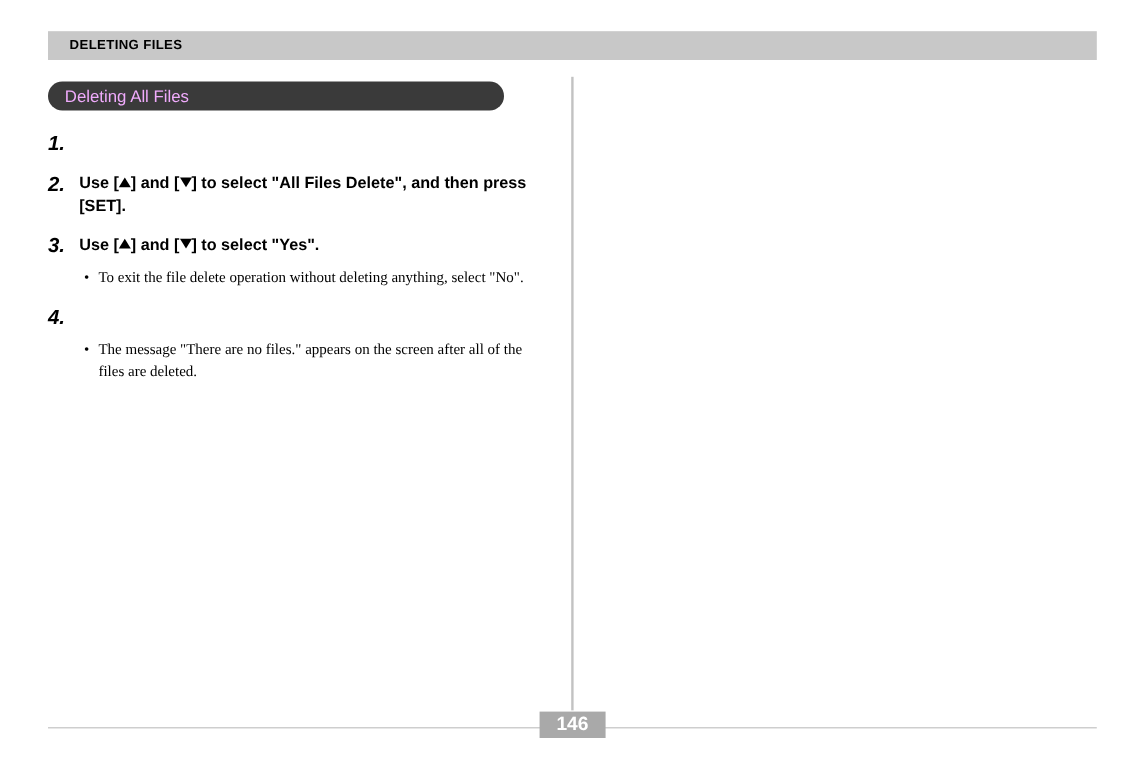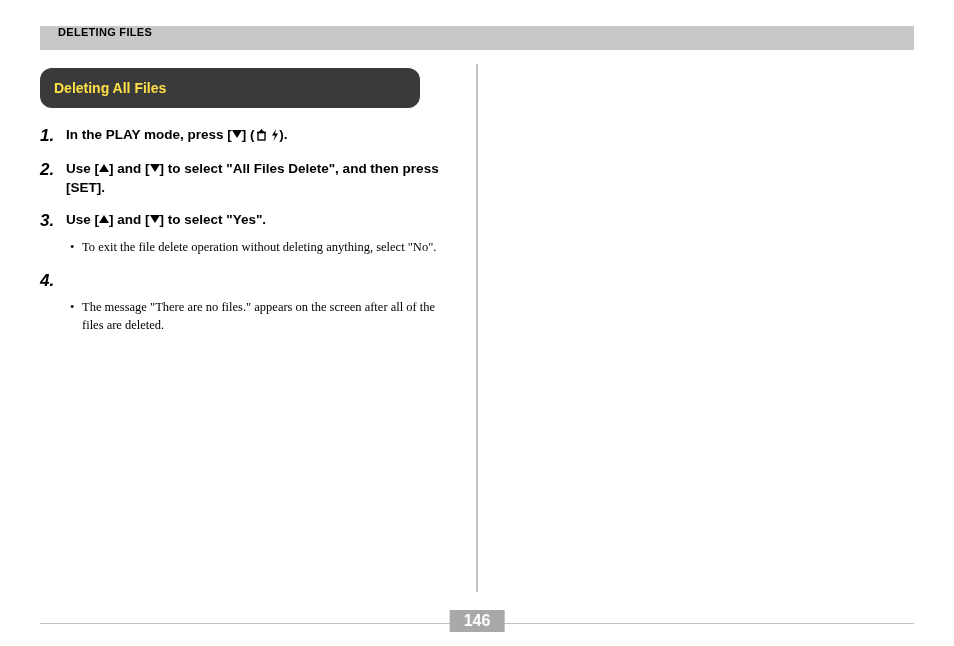--- a/index.html
+++ b/index.html
@@ -1,35 +1,35 @@
 <!DOCTYPE html>
 <html><head>
 <meta charset="utf-8">
 <style>
   * { box-sizing: border-box; margin: 0; padding: 0; }
   html, body { width: 954px; height: 646px; background: #fff; font-family: Arial, Helvetica, sans-serif; color: #000; }
   .page { position: relative; width: 954px; height: 646px; padding: 26px 40px 0 40px; }
-  .header-bar { background: #c8c8c8; height: 24px; display: flex; padding-left: 18px; }
+  .header-bar { background: #c8c8c8; height: 24px; display: flex; align-items: center; padding-left: 18px; }
   .header-bar span { font-size: 11px; font-weight: bold; letter-spacing: 0.3px; }
   .columns { display: flex; margin-top: 18px; position: relative; height: 520px; }
   .col-left { width: 420px; padding-right: 16px; }
   .col-right { width: 420px; }
   .divider { position: absolute; left: 50%; top: -4px; bottom: -4px; width: 2px; background: #c2c2c2; transform: translateX(-50%); }
-  .section-pill { background: #3a3a3a; color: #fde047; border-radius: 12px; height: 40px; display: flex; align-items: center; padding: 0 14px; font-size: 14px; font-weight: bold; width: 380px; margin-bottom: 18px; }
+  .section-pill { background: #3a3a3a; color: #f0abfc; border-radius: 12px; height: 24px; display: flex; align-items: center; padding: 0 14px; font-size: 14px; font-weight: normal; width: 380px; margin-bottom: 18px; }
   .step { display: flex; margin-bottom: 14px; }
   .step-num { font-style: italic; font-weight: bold; font-size: 17px; width: 26px; flex-shrink: 0; line-height: 1.2; }
   .step-body { font-size: 13.5px; font-weight: bold; line-height: 1.35; }
   .step-body .inline-icon { display: inline-block; vertical-align: -2px; }
   .bullets { list-style: none; padding-left: 30px; margin-top: -6px; margin-bottom: 14px; font-family: Liberation Serif, serif; }
   .bullets li { font-size: 12.5px; line-height: 1.4; position: relative; padding-left: 12px; }
   .bullets li::before { content: "•"; position: absolute; left: 0; top: 0; }
   .tri-up, .tri-down { display:inline-block; width:0; height:0; vertical-align: 1px; }
   .tri-up { border-left: 5px solid transparent; border-right: 5px solid transparent; border-bottom: 8px solid #000; }
   .tri-down { border-left: 5px solid transparent; border-right: 5px solid transparent; border-top: 8px solid #000; }
-  .footer { position: absolute; left: 40px; right: 40px; bottom: 22px; }
+  .footer { position: absolute; left: 40px; right: 40px; bottom: 39px; }
   .footer-line { height: 1px; background: #c2c2c2; position: relative; }
   .page-num { position: absolute; left: 50%; transform: translateX(-50%); bottom: -8px; background: #a9a9a9; color: #fff; font-weight: bold; font-size: 16px; padding: 2px 14px; }
 </style>
 </head>
 <body>
 
 <div class="page">
 
   <div class="header-bar">
     <span>DELETING FILES</span>
@@ -39,31 +39,20 @@
     <div class="divider"></div>
 
     <div class="col-left">
 
       <div class="section-pill">
         <span>Deleting All Files</span>
       </div>
 
       <div class="step">
         <div class="step-num">1.</div>
-        <div class="step-body">
-          <span>In the PLAY mode, press [</span><span class="tri-down"></span><span>] (</span><span class="inline-icon"><svg width="13" height="12" viewBox="0 0 13 12">
-                <g fill="none" stroke="#000" stroke-width="1.4">
-                  <rect x="3" y="3.5" width="7" height="7.5"></rect>
-                  <path d="M2 3.5 H11"></path>
-                  <path d="M4.5 3.5 L6.5 1 L8.5 3.5"></path>
-                </g>
-              </svg></span> <span class="inline-icon"><svg width="8" height="12" viewBox="0 0 8 12">
-                <path d="M5 0 L1 6.5 H4 L2.5 12 L7 4.5 H4 Z" fill="#000"></path>
-              </svg></span><span>).</span>
-        </div>
       </div>
 
       <div class="step">
         <div class="step-num">2.</div>
         <div class="step-body">
           <span>Use [</span><span class="tri-up"></span><span>] and [</span><span class="tri-down"></span><span>] to select "All Files Delete", and then press [SET].</span>
         </div>
       </div>
 
       <div class="step">

